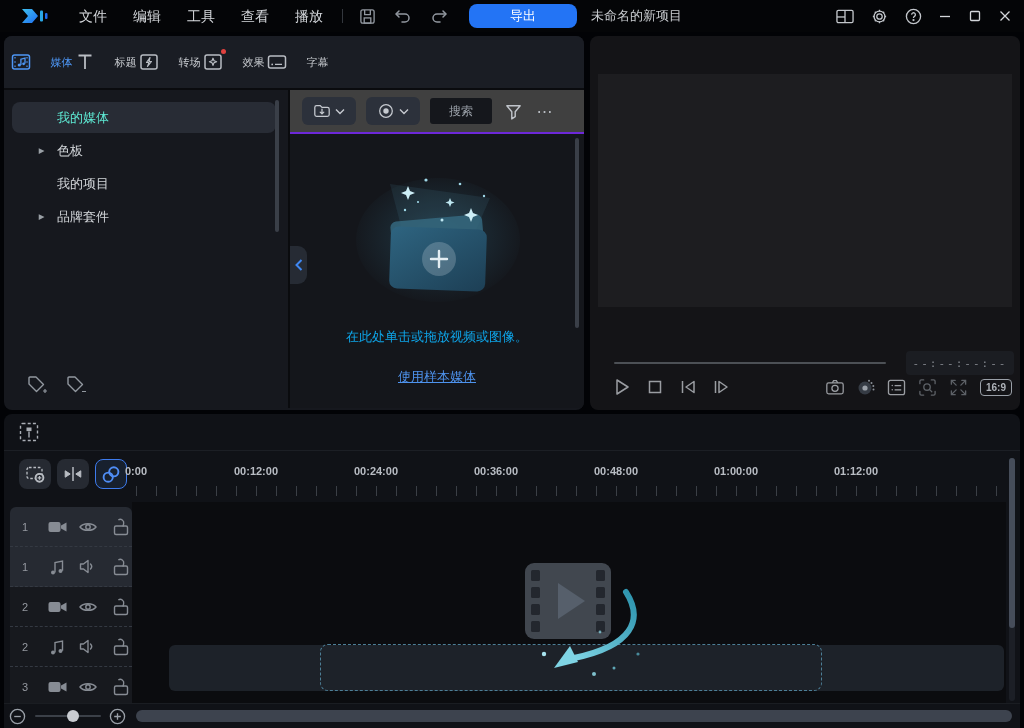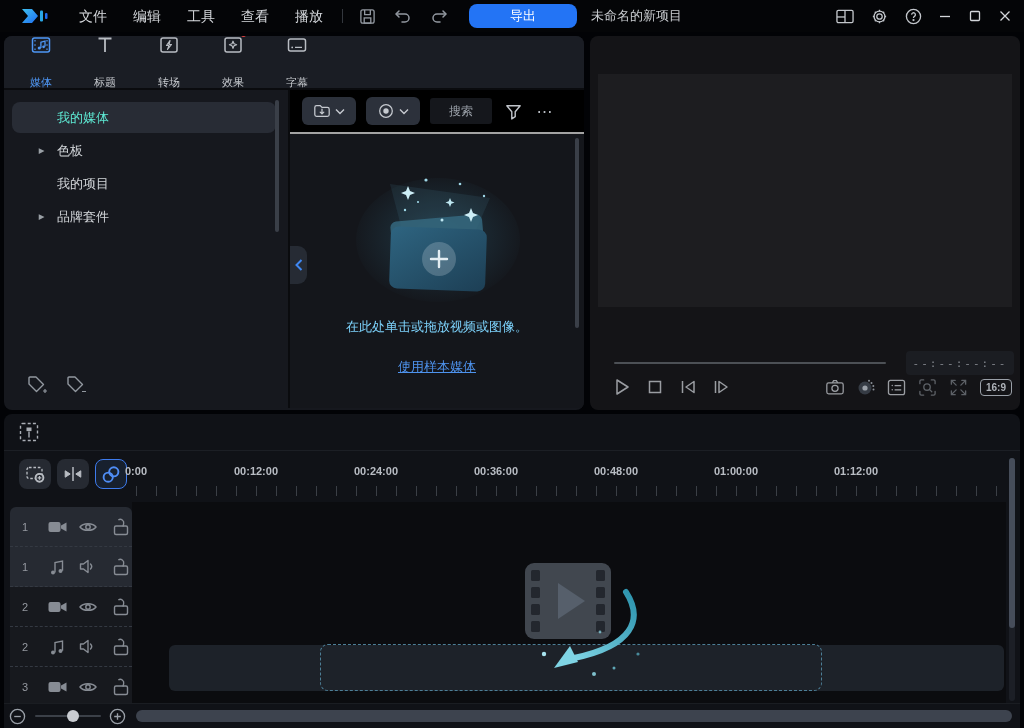--- a/index.html
+++ b/index.html
@@ -20,45 +20,45 @@
   .project-title { margin-left:14px; color:#c9ccd0; font-size:13px; }
   .tb-right { margin-left:auto; display:flex; align-items:center; }
   .tb-right .tb-icon { margin:0 8px; color:#c2c6cb; }
   .win-btn { width:30px; height:32px; display:flex; align-items:center; justify-content:center; color:#d3d6da; }
   .win-btn:last-child { margin-right:4px; }
 
   
   .left-panel { position:absolute; left:4px; top:36px; width:580px; height:374px; background:#16181e;
                 border-radius:8px; overflow:hidden; }
   .tabstrip { height:54px; background:#1a1d24; border-bottom:2px solid #0a0b0e; display:flex; padding-left:5px; }
-  .tab { width:64px; display:flex; flex-direction:column; align-items:center; justify-content:center; gap:19px; position:relative; }
+  .tab { width:64px; display:flex; align-items:center; justify-content:center; gap:19px; position:relative; }
   .tab .t-ico { width:22px; height:22px; color:#b9bdc3; position:relative; }
   .tab .t-label { font-size:11px; color:#c6c9ce; }
   .tab.active .t-ico, .tab.active .t-label { color:#4e97f5; }
   .badge-dot { position:absolute; right:-2px; top:-2px; width:5px; height:5px; border-radius:50%; background:#e0413f; }
 
   .left-body { display:flex; height:318px; }
   .sidebar { width:286px; border-right:2px solid #0a0b0e; position:relative; padding-top:12px; }
   .side-item { height:31px; display:flex; align-items:center; color:#d3d6da; font-size:13px; padding-left:45px; position:relative; margin:0 12px 2px 8px; }
   .side-item.selected { background:#282c35; border-radius:8px; color:#5eead4; height:31px; }
   .side-arrow { position:absolute; left:25px; top:50%; transform:translateY(-50%) scale(.62); color:#9aa0a6; font-size:12px; }
   .side-scroll { position:absolute; right:9px; top:10px; width:4px; height:132px; background:#3a3f48; border-radius:2px; }
   .tag-row { position:absolute; left:22px; bottom:12px; display:flex; gap:17px; color:#8d929a; }
   .tag-row .tb-icon { margin:0; width:22px; height:22px; }
 
   .browser { flex:1; background:#14161b; position:relative; display:flex; flex-direction:column; }
-  .browser-toolbar { height:44px; background:#000000; border-bottom:2px solid #a3a3a3; display:flex; align-items:center; padding:0 12px; gap:10px; }
+  .browser-toolbar { height:44px; background:#404040; border-bottom:2px solid #6d28d9; display:flex; align-items:center; padding:0 12px; gap:10px; }
   .tool-btn { width:54px; height:28px; background:#2c313b; border-radius:6px; border:none; display:flex; align-items:center; justify-content:center; gap:4px; color:#c6cad0; }
   .search-input { width:62px; height:26px; background:#15171c; border:none; border-radius:3px; color:#9aa0a8; font-size:12px; text-align:center; font-family:inherit; }
   .search-input::placeholder { color:#9aa0a8; }
   .funnel-btn, .more-btn { background:none; border:none; color:#c0c4ca; width:22px; height:22px; display:flex; align-items:center; justify-content:center; }
   .more-btn { font-size:16px; color:#b8bcc2; letter-spacing:1px; }
 
   .empty-state { flex:1; display:flex; flex-direction:column; align-items:center; padding-top:34px; }
-  .empty-hint { color:#7dd3fc; font-size:13px; }
+  .empty-hint { margin-top:10px; color:#0ea5e9; font-size:13px; }
   .sample-link { margin-top:22px; color:#4e93ee; font-size:13px; text-decoration:underline; }
   .collapse-handle { position:absolute; left:0; top:156px; width:17px; height:38px; background:#262b34;
                      border-radius:0 9px 9px 0; display:flex; align-items:center; justify-content:center; color:#3f87f2; }
   .browser-scroll { position:absolute; right:5px; top:48px; width:4px; height:190px; background:#3a3f48; border-radius:2px; }
 
   
   .preview-panel { position:absolute; left:590px; top:36px; width:430px; height:374px; background:#141417; border-radius:8px; }
   .viewport { position:absolute; left:8px; top:38px; width:414px; height:233px; background:#1d1d20; }
   .seek-line { position:absolute; left:24px; top:326px; width:272px; height:2px; background:#4c5055; border-radius:1px; }
   .timecode { position:absolute; right:6px; top:315px; width:108px; height:24px; background:#1b1d22; border-radius:4px;

